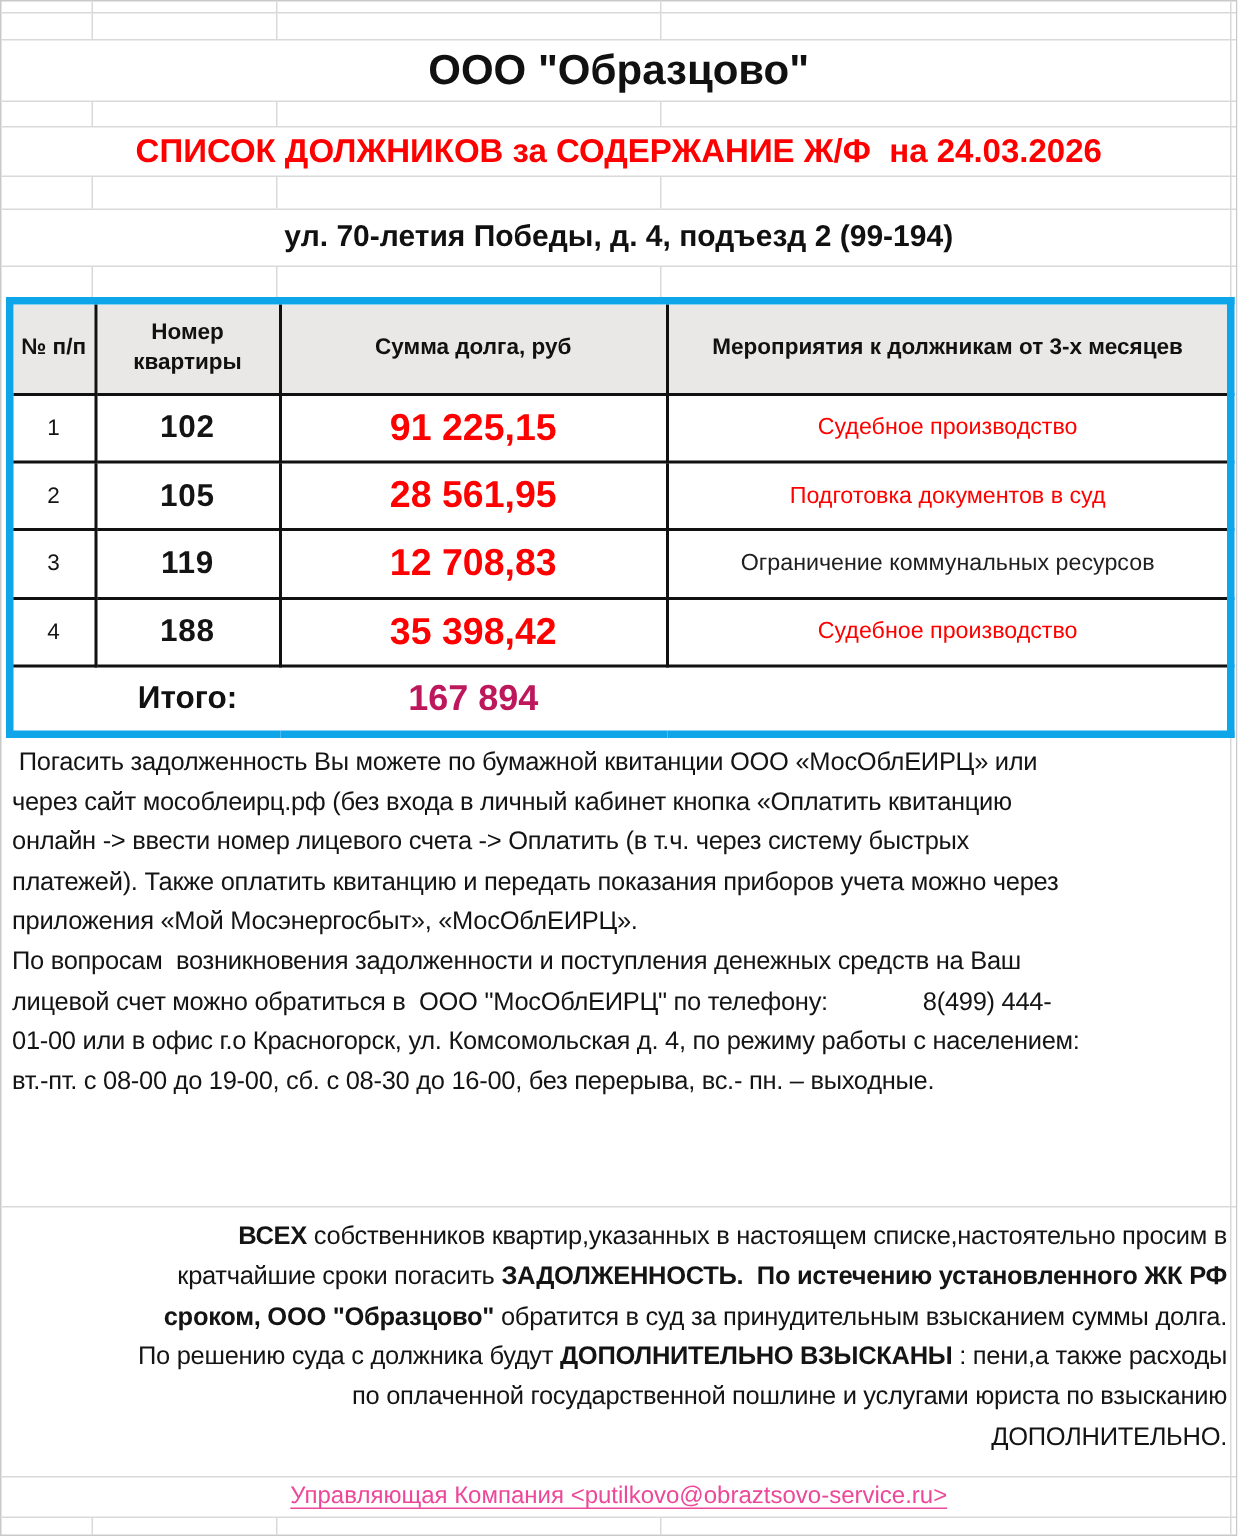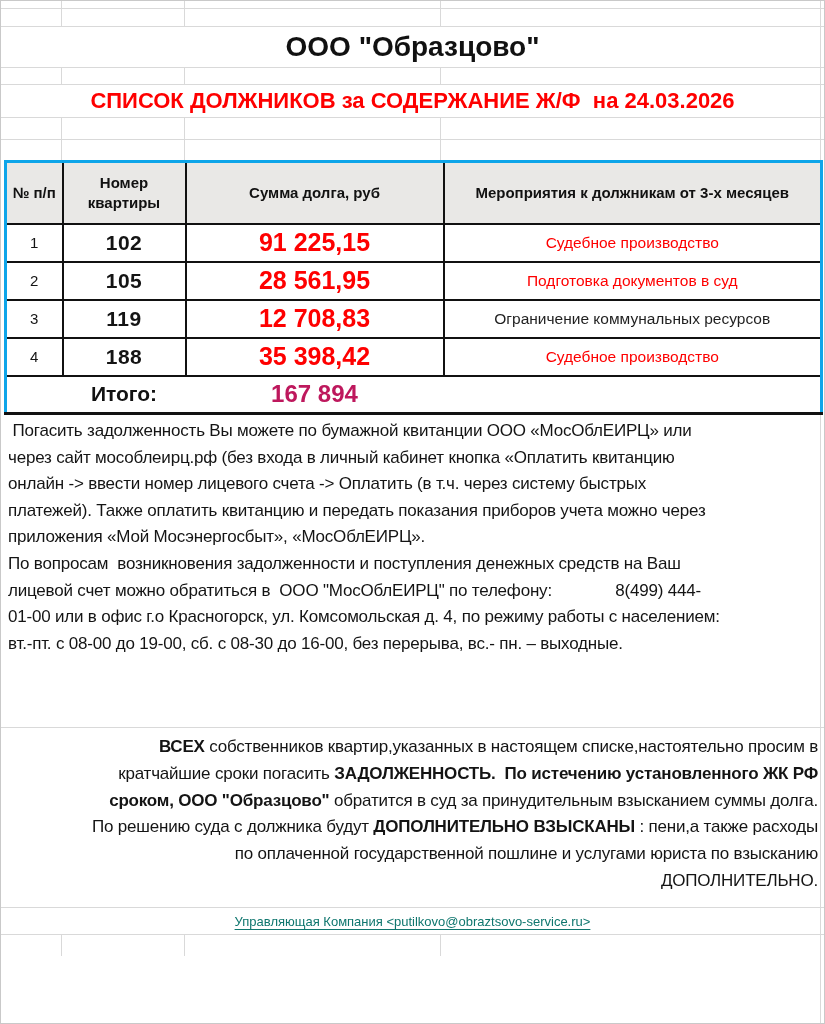--- a/index.html
+++ b/index.html
@@ -36,23 +36,23 @@
   .h20{height:20px;} .h65{height:65px;} .h13{height:13px;} .h21{height:21px;}
 
   .center-row{ display:flex; align-items:center; justify-content:center; white-space:pre; }
 
   .title-row{ height:41px; font-weight:bold; font-size:28px; color:#111; }
   .subtitle-row{ height:33px; font-weight:bold; font-size:22px; color:#fe0000; }
   .address-row{ height:38px; font-weight:bold; font-size:20px; color:#111; }
 
   
   table.debtors{
-    margin-left:3px; width:819px; height:255px;
+    margin-left:3px; width:819px; height:294px;
     border-collapse:collapse; table-layout:fixed;
-    border:3px solid #0ea5e9;
+    border:5px solid #0ea5e9;
   }
   table.debtors col.c-num{width:57px;} table.debtors col.c-apt{width:123px;}
   table.debtors col.c-debt{width:258px;}
   table.debtors th, table.debtors td{
     border:2px solid #111; text-align:center; vertical-align:middle;
     white-space:pre-line; overflow:hidden;
   }
   table.debtors thead th{
     height:62px; background:#e9e8e6; font-weight:bold; font-size:15px;
     line-height:1.35; color:#111; padding:2px;
@@ -72,21 +72,21 @@
   
   .info-block{ height:248px; padding:3px 6px 0 7px; }
   .para{
     font-size:17px; line-height:26.6px; letter-spacing:-0.2px;
     white-space:pre-wrap; color:#141414;
   }
   .warn-block{ height:167px; padding:6px 6px 0 5px;text-align:right; }
   .warn-block .line{ font-size:17px; line-height:26.8px; letter-spacing:-0.2px; white-space:pre-wrap; }
   .warn-block .b{ font-weight:bold; }
 
-  .footer-row{ white-space:pre; font-size:13px; color:#0f766e;text-align:right; }
+  .footer-row{ white-space:pre; font-size:16px; color:#ec4899;text-align:right; }
   .footer-row span{ text-decoration:underline; text-underline-offset:3px; }
   .f1{ height:27px; } .f2{ height:31px; }
 </style>
 </head>
 <body>
 
 <div class="sheet">
   <div class="right-gridline"></div>
 
   <div class="sec grid-spacer bb h8"></div>
@@ -97,20 +97,23 @@
   </div>
 
   <div class="sec grid-spacer bb h17"></div>
 
   <div class="sec center-row subtitle-row bb">
     <span>СПИСОК ДОЛЖНИКОВ за СОДЕРЖАНИЕ Ж/Ф  на 24.03.2026</span>
   </div>
 
   <div class="sec grid-spacer bb h22"></div>
 
+  <div class="sec center-row address-row bb">
+    <span>ул. 70-летия Победы, д. 4, подъезд 2 (99-194)</span>
+  </div>
 
   <div class="sec grid-spacer h20"></div>
 
   <table class="debtors sec">
     <colgroup>
         <col class="c-num">
         <col class="c-apt">
         <col class="c-debt">
         <col>
       </colgroup>

